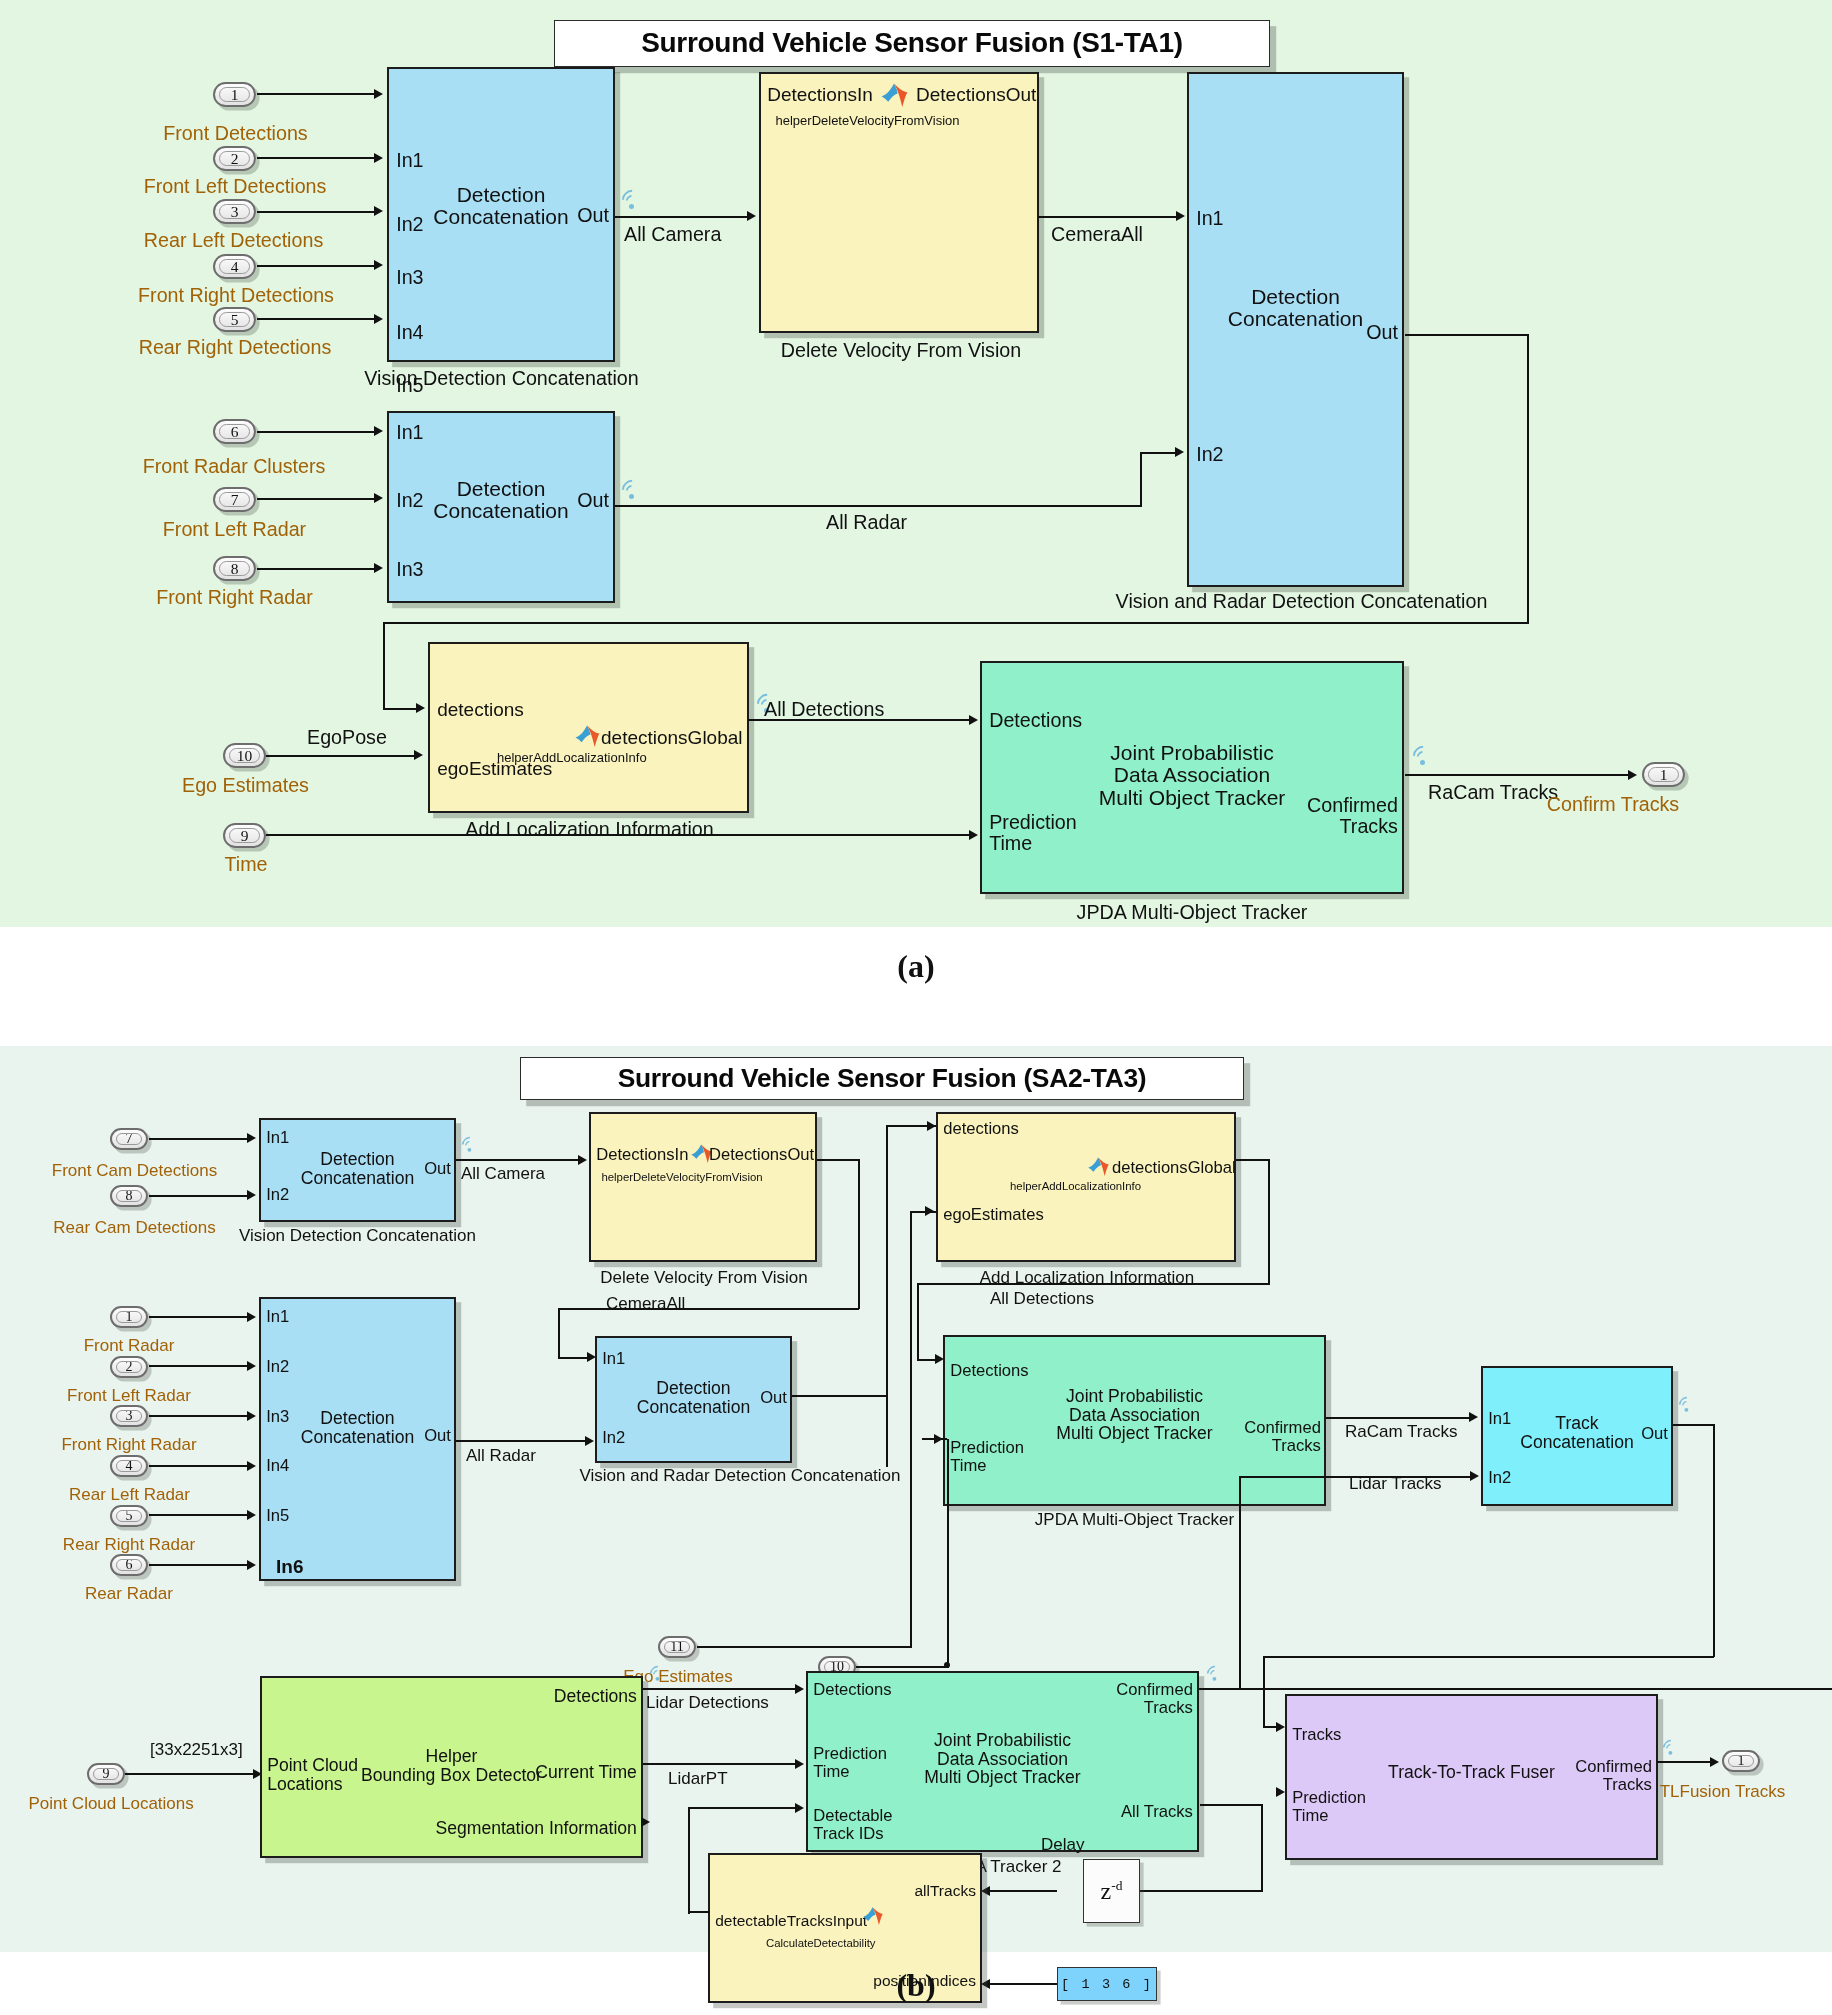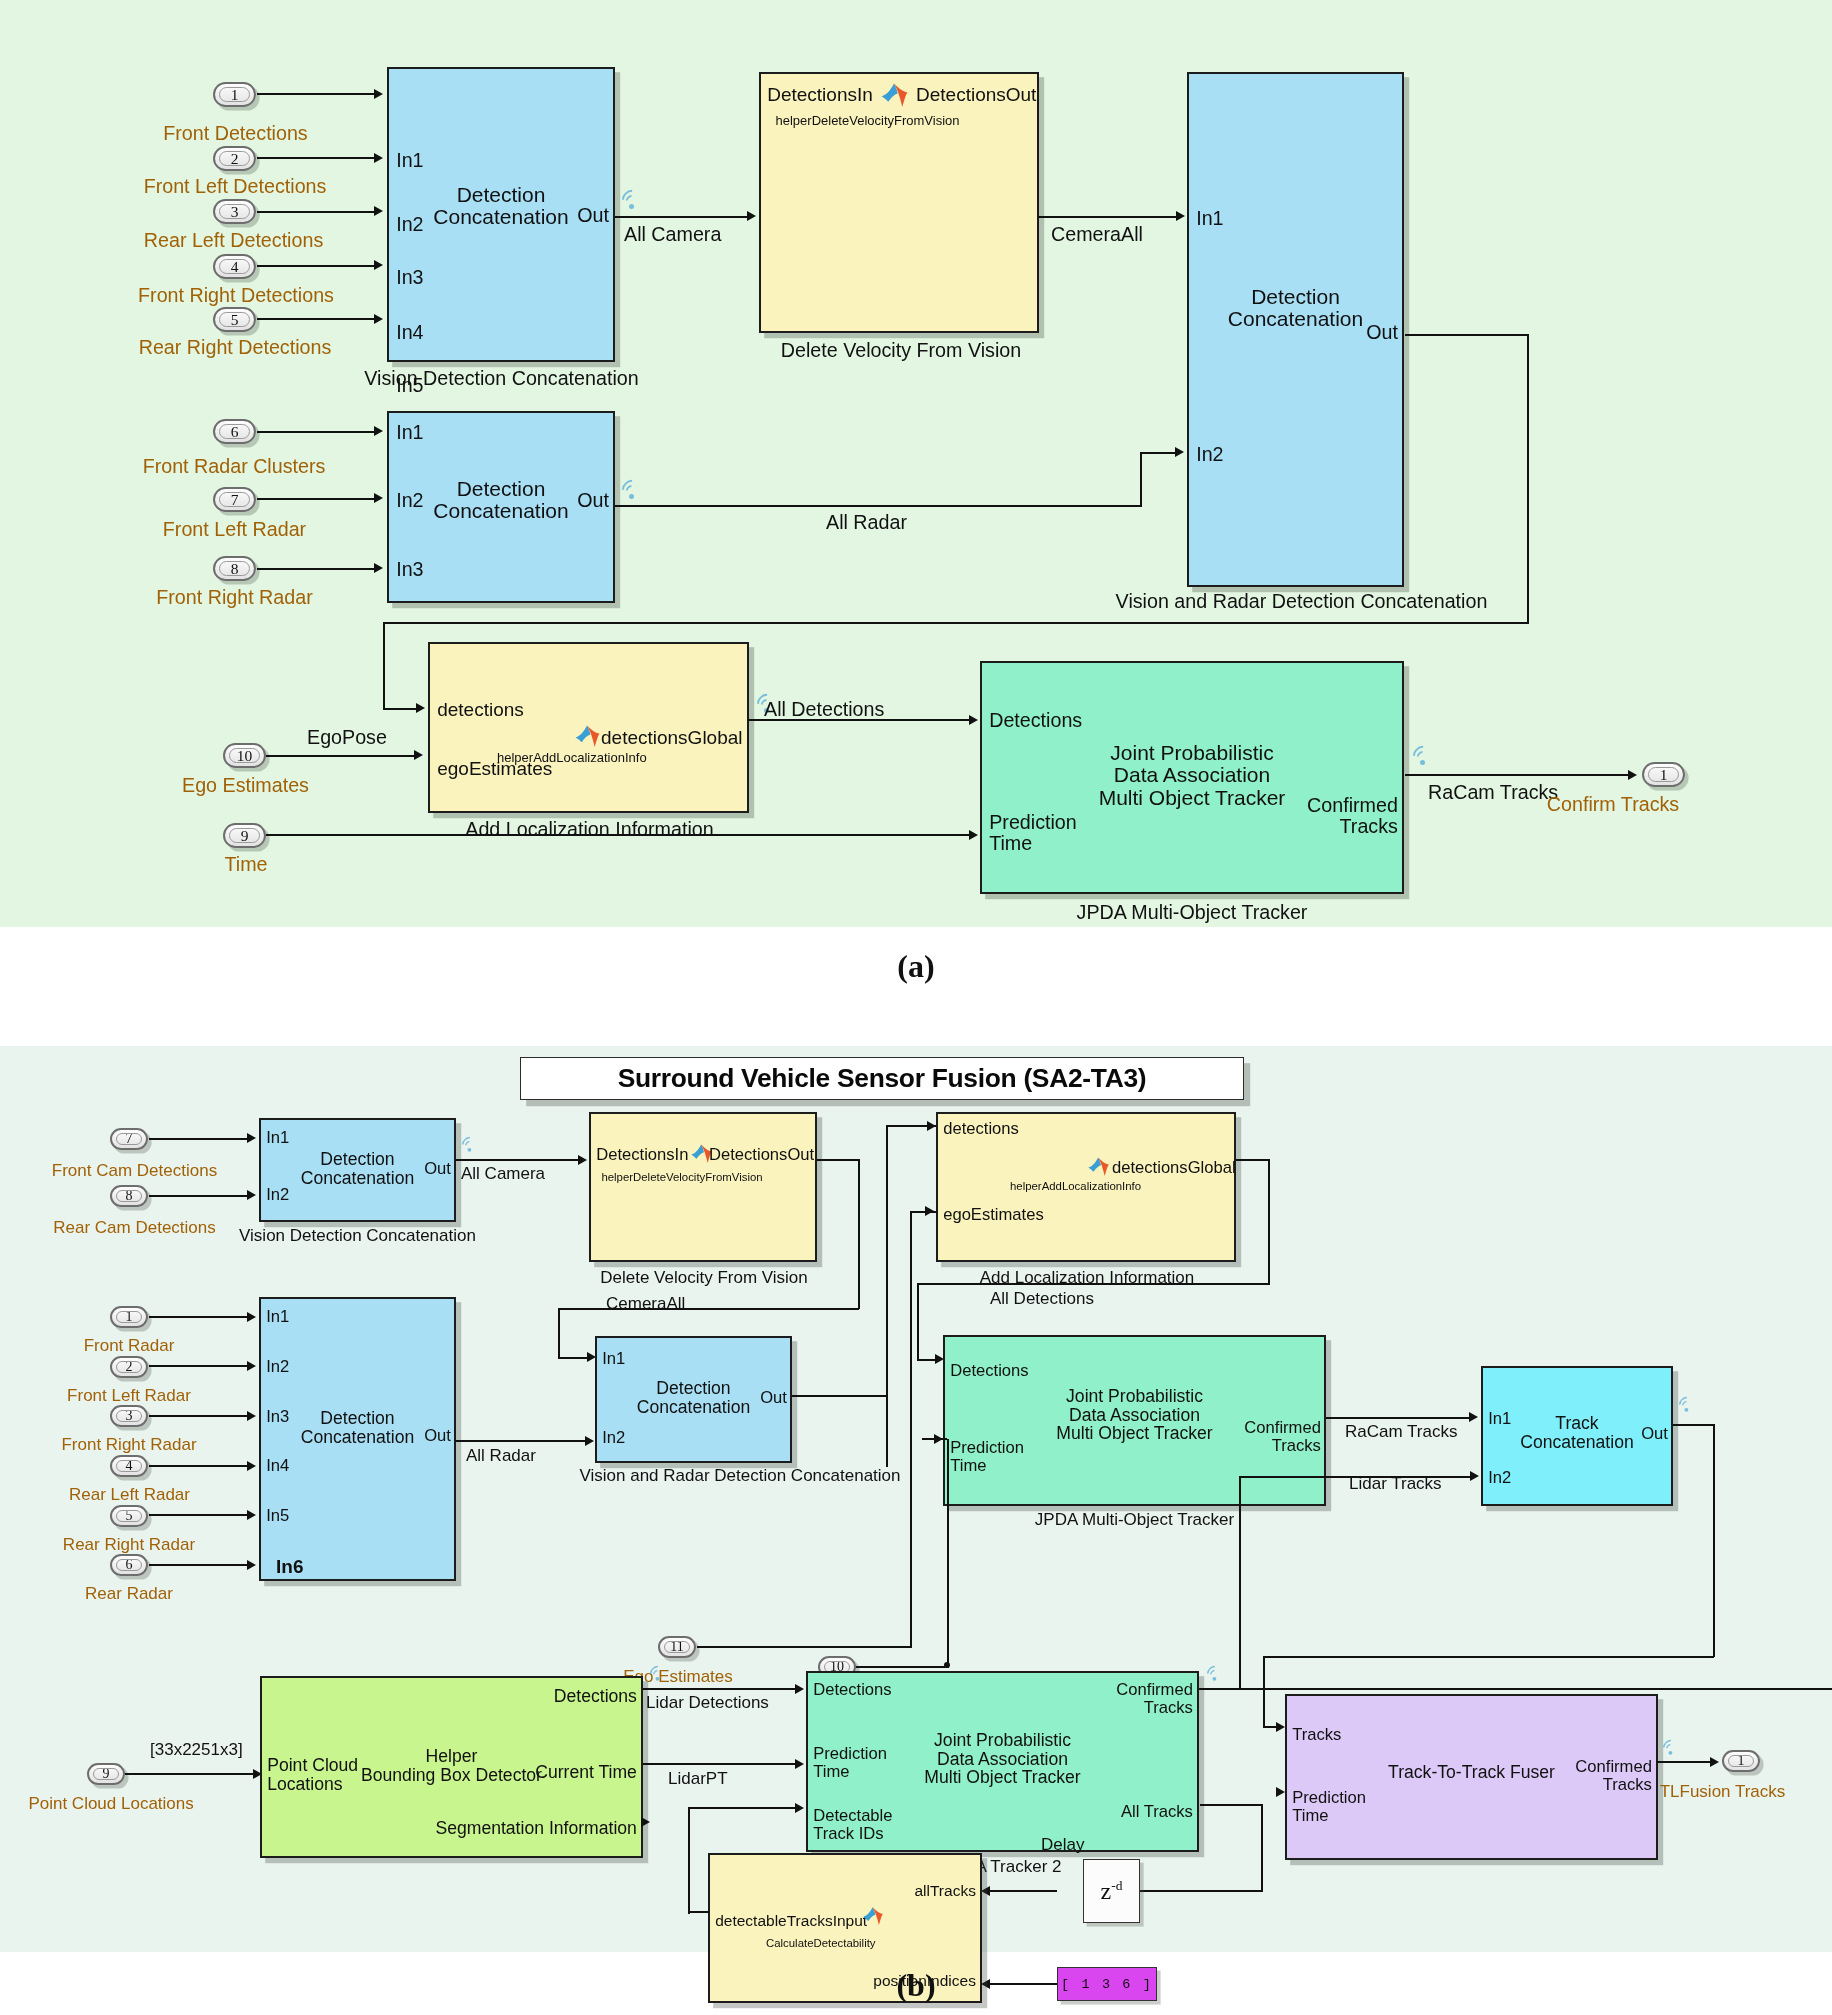--- a/index.html
+++ b/index.html
@@ -74,32 +74,35 @@
     background:#79bedd;display:block;}
 
   
   .mlogo{position:absolute;}
   .mlogo svg{display:block;}
 
   
   .delayblk{position:absolute;background:#fcfcfc;border:1.6px solid #333;
     box-shadow:3.6px 3.6px 0 rgba(70,80,70,.28);display:flex;align-items:center;justify-content:center;}
   .delayblk span{font-family:"Liberation Serif", serif;color:#111;}
-  .constblk{position:absolute;background:#d946ef;border:1.6px solid #333;
+  .constblk{position:absolute;background:#7dd3fc;border:1.6px solid #333;
     box-shadow:3.6px 3.6px 0 rgba(70,80,70,.28);display:flex;align-items:center;justify-content:center;}
   .constblk span{font-family:"Liberation Mono", monospace;color:#111;letter-spacing:2.1px;}
   .dimlabel{position:absolute;color:#111;white-space:nowrap;}
 </style>
 </head>
 <body>
 
 <div id="page">
 
   <div class="canvas canvas-a">
 
+    <div class="banner" style="left:554px;top:19.7px;width:714px;height:45px;">
+      <span style="font-size:28px;">Surround Vehicle Sensor Fusion (S1-TA1)</span>
+    </div>
 
     <div class="pnum" style="left:213px;top:82px;">
       <i>1</i>
       </div>
     <div class="pname" style="left:119px;top:122px;width:233px;font-size:19.7px;">Front Detections</div>
 
     <div class="pnum" style="left:213px;top:146px;">
       <i>2</i>
       </div>
     <div class="pname" style="left:98px;top:175px;width:274px;font-size:19.7px;">Front Left Detections</div>

